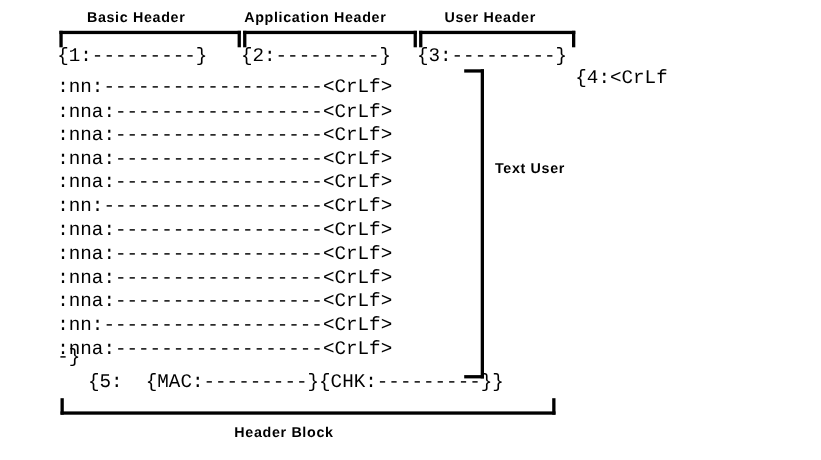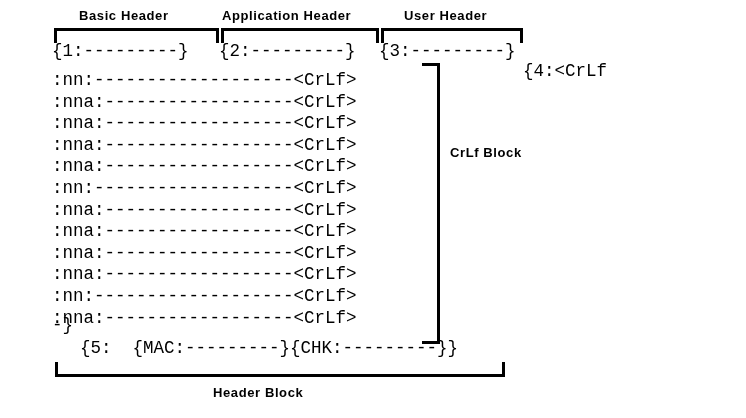--- a/index.html
+++ b/index.html
@@ -98,21 +98,21 @@
   <div class="codeline" style="left:52px; top:199.6px;">:nna:------------------&lt;CrLf&gt;</div>
   <div class="codeline" style="left:52px; top:221.2px;">:nna:------------------&lt;CrLf&gt;</div>
   <div class="codeline" style="left:52px; top:242.8px;">:nna:------------------&lt;CrLf&gt;</div>
   <div class="codeline" style="left:52px; top:264.4px;">:nna:------------------&lt;CrLf&gt;</div>
   <div class="codeline" style="left:52px; top:286px;">:nn:-------------------&lt;CrLf&gt;</div>
   <div class="codeline" style="left:52px; top:307.6px;">:nna:------------------&lt;CrLf&gt;</div>
   <div class="codeline" style="left:52px; top:315px;">-}</div>
 
   <div class="bracket-right" style="left:422px; top:63px; width:18px; height:281px;"></div>
 
-  <div class="caption" style="left:450px; top:145px;">CrLf Block</div>
+  <div class="caption" style="left:450px; top:145px;">Text User</div>
 
   <div class="codeline" style="left:52px; top:338px;margin-left:28px;">{5:  {MAC:---------}{CHK:---------}}</div>
 
   <div class="bracket-bottom" style="left:55px; top:362px; width:450px; height:15px;"></div>
 
   <div class="caption" style="left:213px; top:385px;">Header Block</div>
 
 </div>
 
 </body></html>

